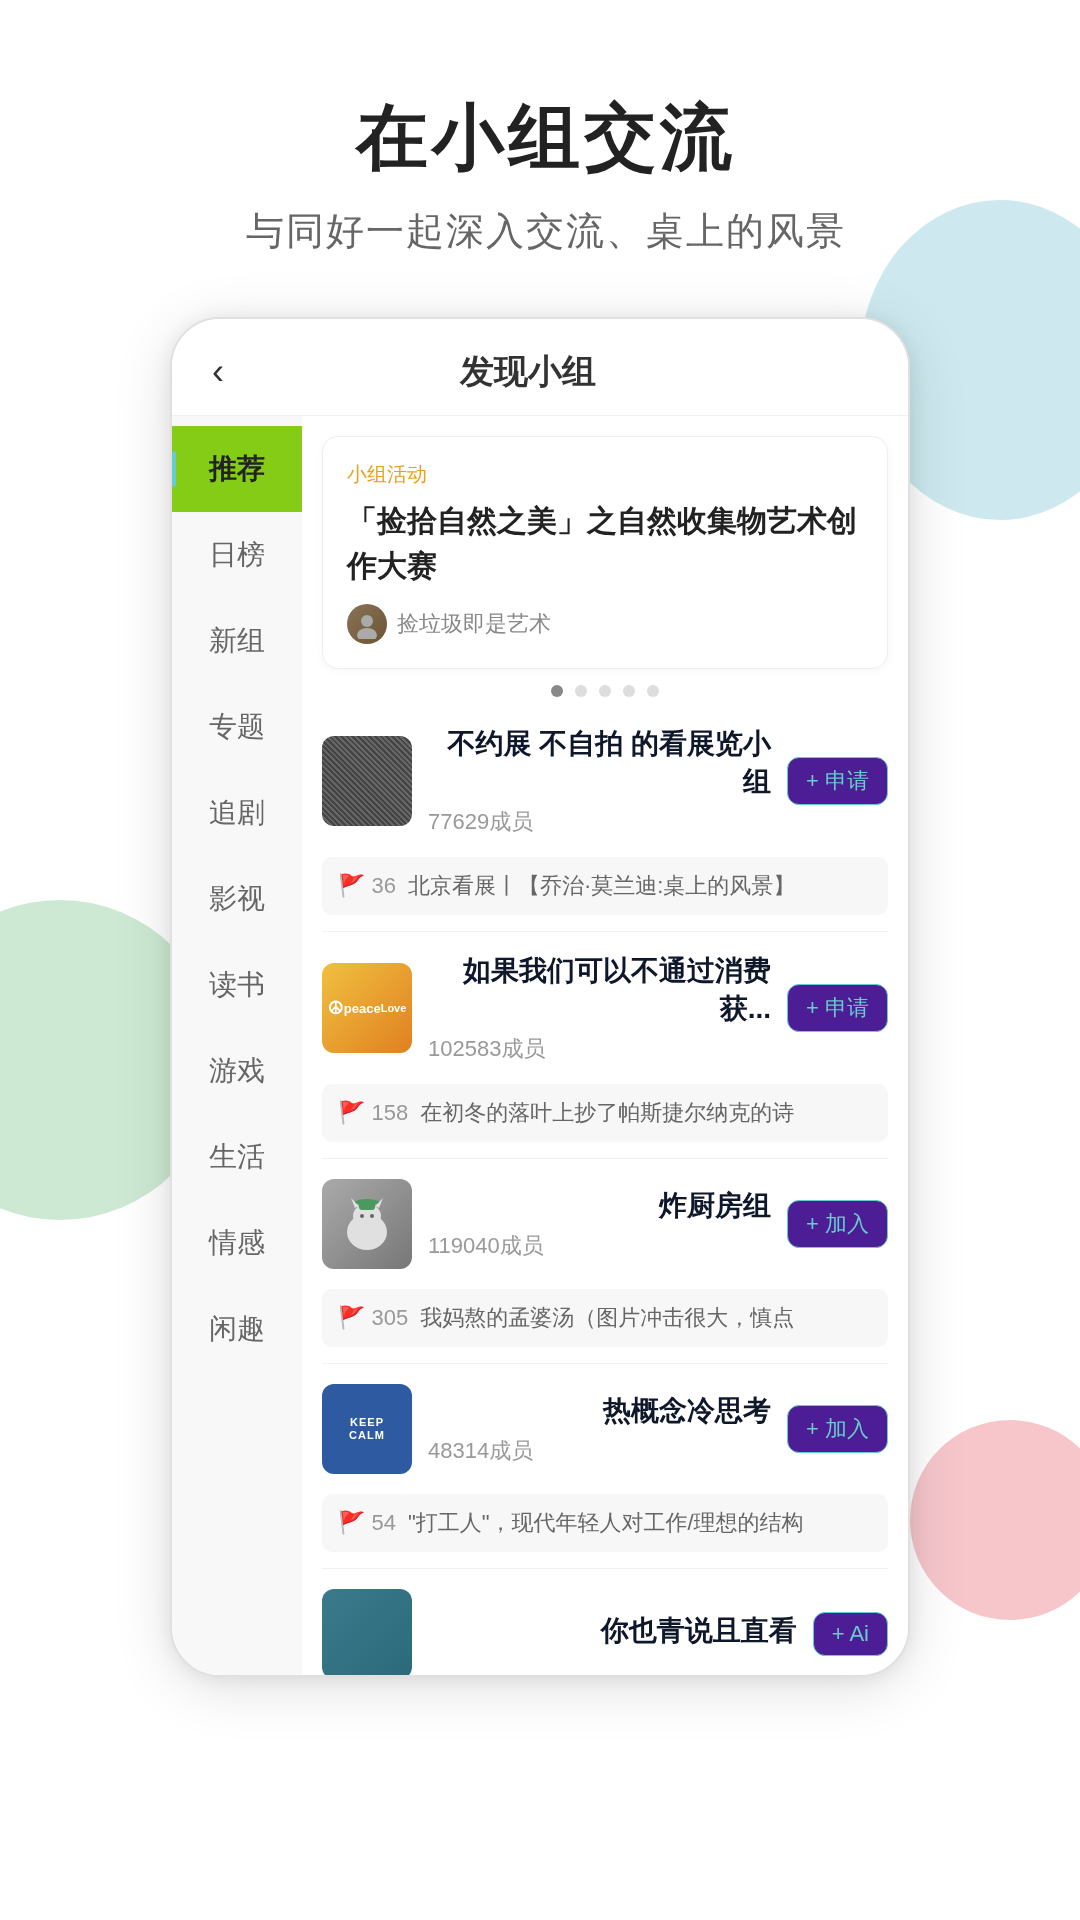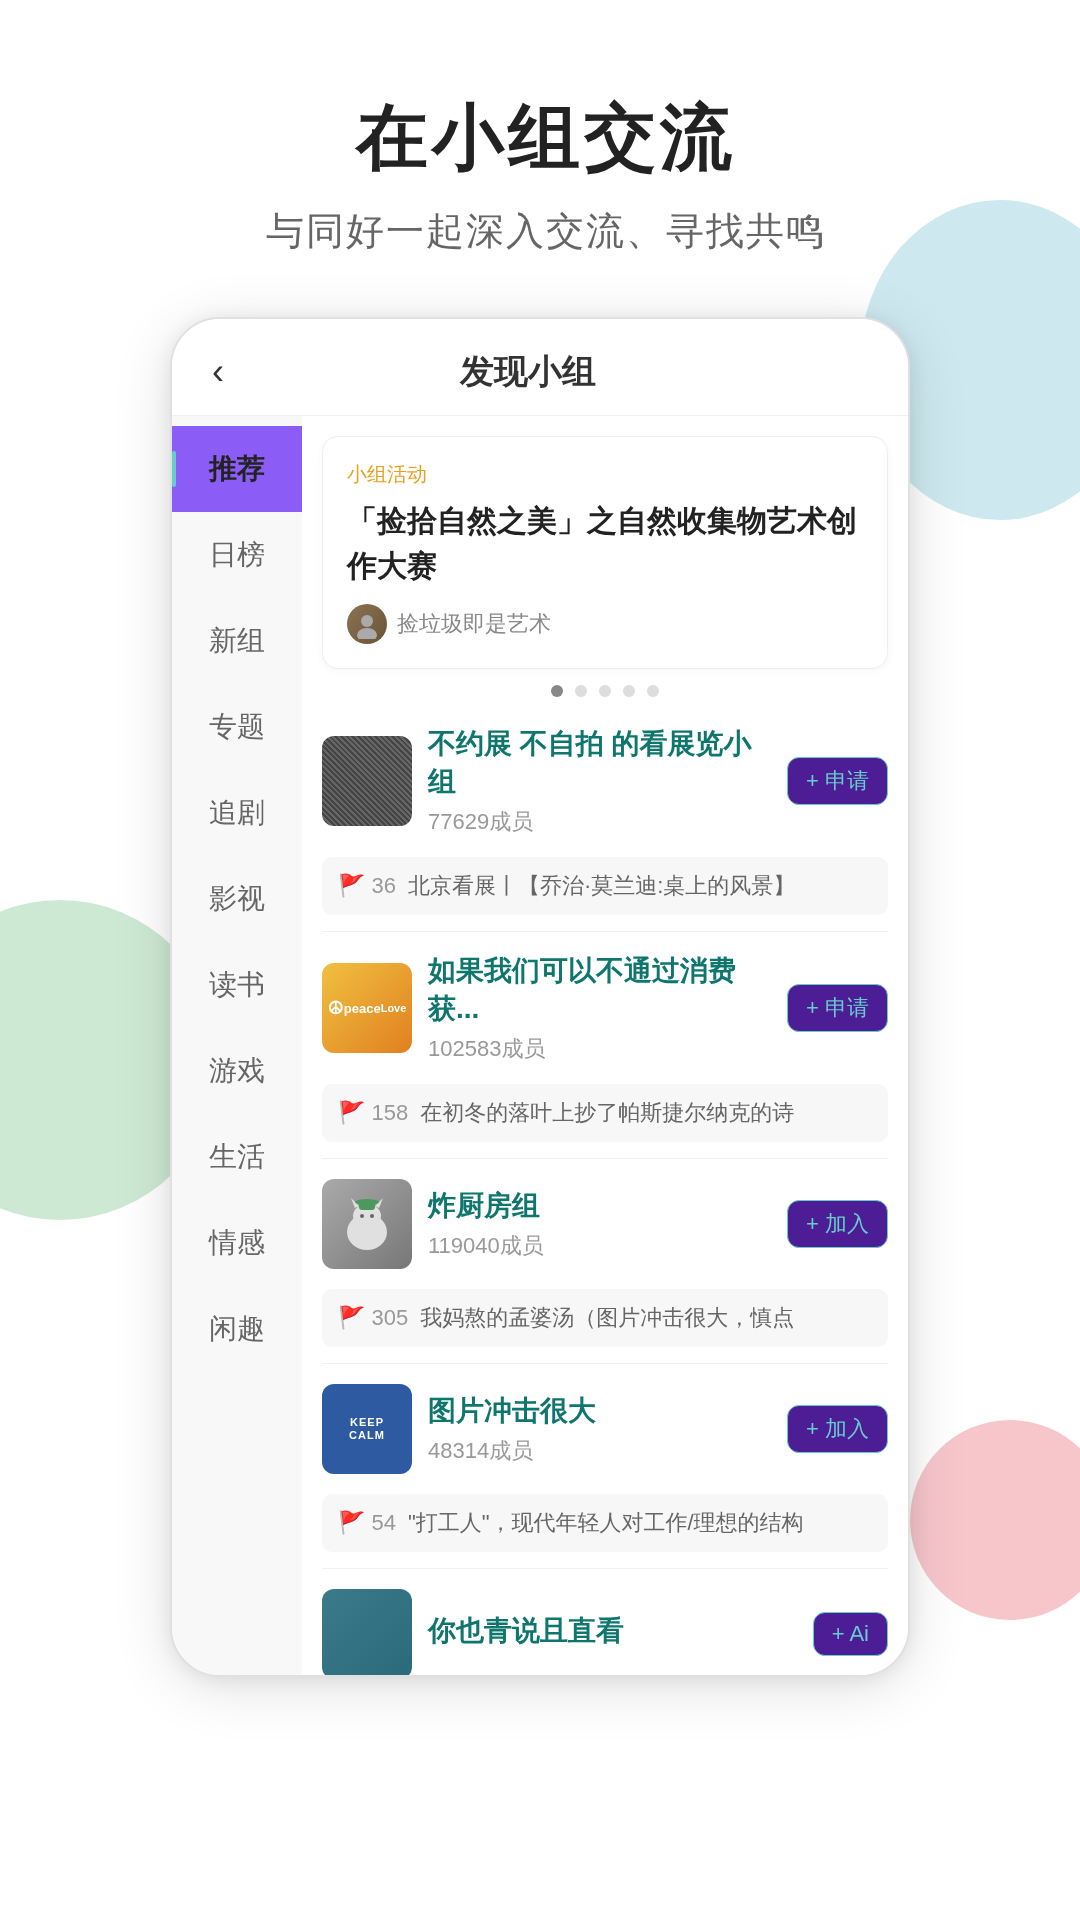--- a/index.html
+++ b/index.html
@@ -122,21 +122,21 @@
       padding: 24px 10px;
       text-align: center;
       font-size: 28px;
       color: #666;
       cursor: pointer;
       position: relative;
     }
     .sidebar-item.active {
       color: #222;
       font-weight: 700;
-      background: #8b5cf6;
+      background: #84cc16;
     }
     .sidebar-item.active::after {
       content: '';
       position: absolute;
       left: 0;
       top: 50%;
       transform: translateY(-50%);
       width: 4px;
       height: 36px;
       background: #6cc;
@@ -269,22 +269,23 @@
       background: linear-gradient(135deg, #3a7a8a, #2a6a7a);
       width: 100%;
       height: 100%;
     }
     .group-info {
       flex: 1;
     }
     .group-name {
       font-size: 28px;
       font-weight: 600;
-      color: #0f766e;
+      color: #0f172a;
       margin-bottom: 6px;
+      text-align: right;
     }
     .group-members {
       font-size: 22px;
       color: #999;
     }
     .group-action-btn {
       border: 1.5px solid #6cc;
       color: #6cc;
       border-radius: 12px;
       padding: 8px 18px;
@@ -342,21 +343,21 @@
   </style>
 </head>
 <body>
 
 <div class="bg-circle-blue"></div>
 <div class="bg-circle-green"></div>
 <div class="bg-circle-pink"></div>
 
 <div class="page-header">
   <div class="page-title">在小组交流</div>
-  <div class="page-subtitle">与同好一起深入交流、寻找共鸣</div>
+  <div class="page-subtitle">与同好一起深入交流、桌上的风景</div>
 </div>
 
 <div class="phone-mockup">
 
   <div class="app-header">
     <div class="back-btn">‹</div>
     <div class="app-title">发现小组</div>
   </div>
 
   <div class="main-content">
@@ -478,21 +479,21 @@
 
       <div class="group-item">
         <div class="group-main">
           <div class="group-thumb">
             <div class="group-thumb-keepcalm">
               <div style="font-size:11px;letter-spacing:1px;">KEEP</div>
               <div style="font-size:11px;letter-spacing:1px;">CALM</div>
             </div>
           </div>
           <div class="group-info">
-            <div class="group-name">图片冲击很大</div>
+            <div class="group-name">热概念冷思考</div>
             <div class="group-members">48314成员</div>
           </div>
           <button class="group-action-btn">+ 加入</button>
         </div>
         <div class="post-preview">
           <div class="post-flag">
             <span class="flag-icon">🚩</span>
             <span class="flag-count">54</span>
           </div>
           <div class="post-text">"打工人"，现代年轻人对工作/理想的结构</div>

